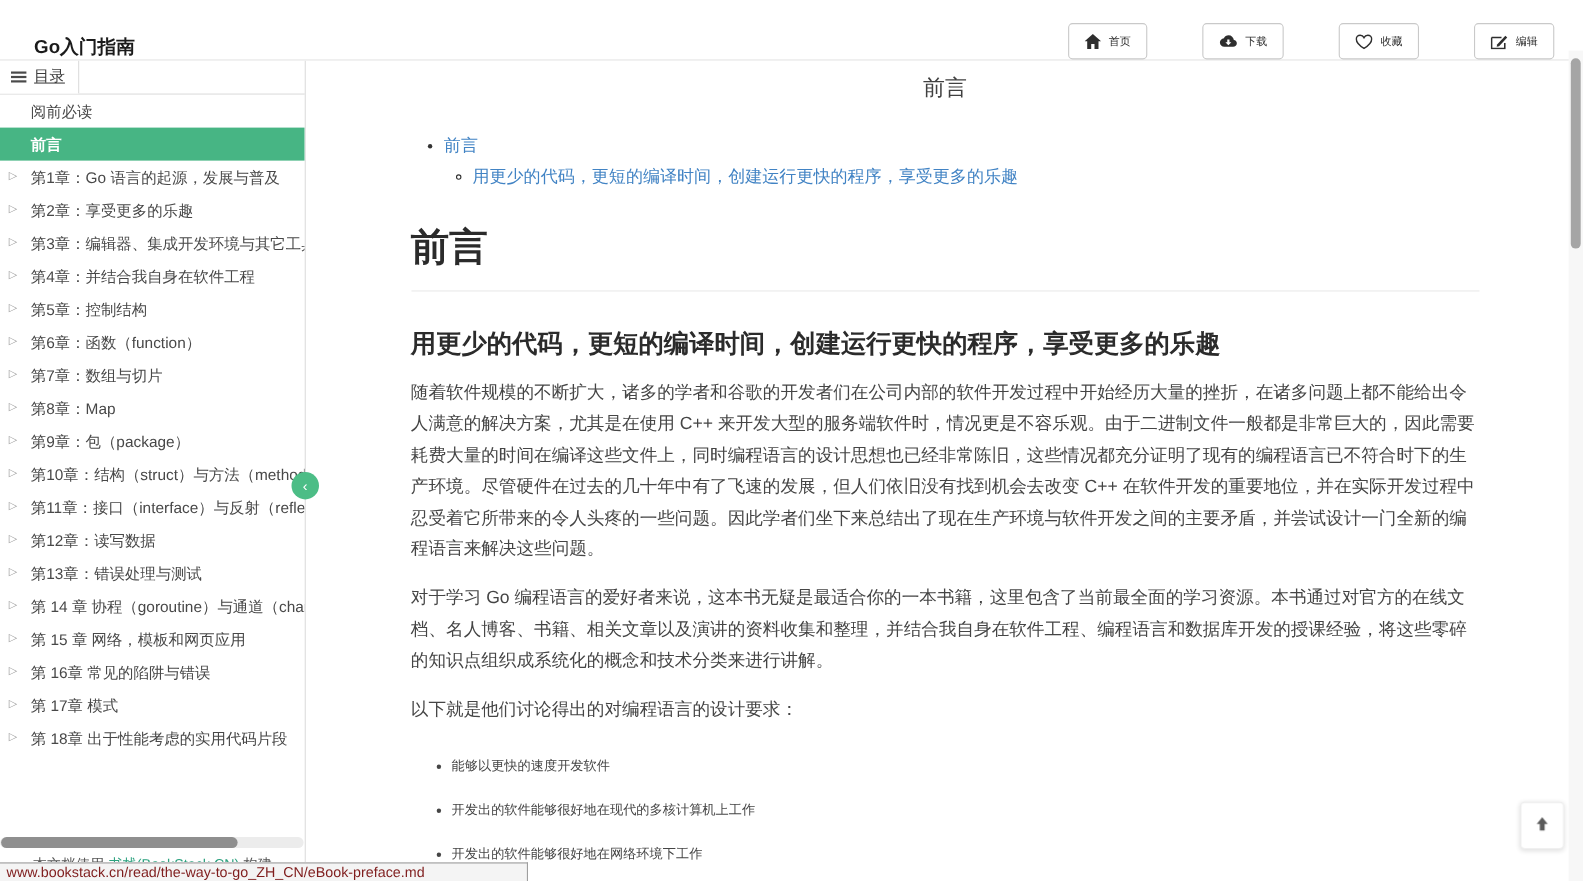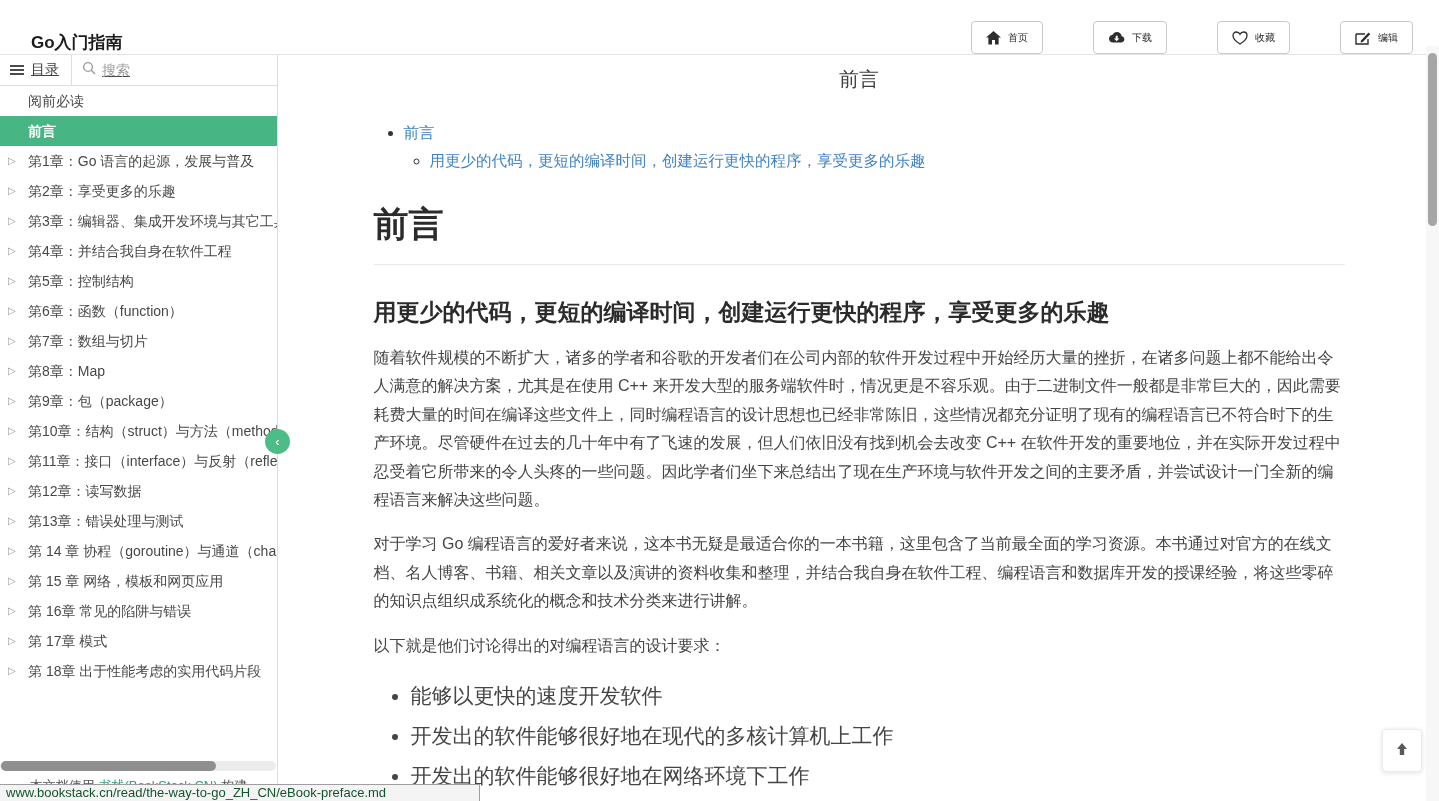--- a/index.html
+++ b/index.html
@@ -111,21 +111,21 @@
   h1.doc-h1 {
     font-size: 35px; font-weight: 700; color: #2b2b2b;
     margin-top: 26px; padding-bottom: 16px; border-bottom: 1px solid #eaeaea;
   }
   h2.doc-h2 {
     font-size: 23px; font-weight: 700; color: #2b2b2b;
     margin-top: 32px; margin-bottom: 8px;
   }
   .article p { font-size: 16px; line-height: 28.4px; color: #454545; margin: 16px 0; }
   .req-list { padding-left: 37px; margin-top: 22px; }
-  .req-list li { font-size: 21px; line-height: 28px; color: #454545; margin-bottom: 12px; }
+  .req-list li { font-size: 12px; line-height: 28px; color: #454545; margin-bottom: 12px; }
 
   
   .vscroll-track {
     position: fixed; top: 46px; right: 0; bottom: 0; width: 13px;
     background: #f7f7f7; z-index: 40;
   }
   .vscroll-thumb {
     position: absolute; top: 7px; right: 2px; width: 9px; height: 173px;
     background: #a5a5a5; border-radius: 5px;
   }
@@ -135,21 +135,21 @@
     position: fixed; right: 17px; bottom: 29px; width: 40px; height: 43px;
     background: #fff; border: 1px solid #ebebeb; border-radius: 4px;
     box-shadow: 0 1px 5px rgba(0,0,0,.12); cursor: pointer;
     display: flex; align-items: center; justify-content: center; z-index: 45;
   }
 
   
   .status-bar {
     position: fixed; left: 0; bottom: 0; height: 17px; width: 480px;
     background: #f4f4f4; border: 1px solid #9e9e9e; border-left: none; border-bottom: none;
-    font-size: 13px; line-height: 15px; color: #14532d; padding-left: 6px;
+    font-size: 13px; line-height: 15px; color: #7f1d1d; padding-left: 6px;
     white-space: nowrap; overflow: hidden; z-index: 50;
   }
 </style>
 </head>
 <body>
 
 <header class="app-header">
   <div class="app-title">Go入门指南</div>
   <div class="header-actions">
     <button class="hbtn">
@@ -190,29 +190,20 @@
 
 <aside class="sidebar">
   <div class="side-top">
     <div class="toc-tab">
       <span class="hamburger">
           <i></i>
           <i></i>
           <i></i>
         </span>
       <span>目录</span>
-    </div>
-    <div class="search-box">
-      <span>
-        <svg width="14" height="14" viewBox="0 0 14 14">
-            <circle cx="6" cy="6" r="4.4" fill="none" stroke="#9b9b9b" stroke-width="1.4"></circle>
-            <line x1="9.3" y1="9.3" x2="13" y2="13" stroke="#9b9b9b" stroke-width="1.4"></line>
-          </svg>
-      </span>
-      <input type="text" placeholder="搜索" style="">
     </div>
   </div>
 
   <nav class="toc-list">
     <div class="toc-item"><span>阅前必读</span></div>
     <div class="toc-item active"><span>前言</span></div>
     <div class="toc-item"><span class="caret">▷</span><span>第1章：Go 语言的起源，发展与普及</span></div>
     <div class="toc-item"><span class="caret">▷</span><span>第2章：享受更多的乐趣</span></div>
     <div class="toc-item"><span class="caret">▷</span><span>第3章：编辑器、集成开发环境与其它工具</span></div>
     <div class="toc-item"><span class="caret">▷</span><span>第4章：并结合我自身在软件工程</span></div>

